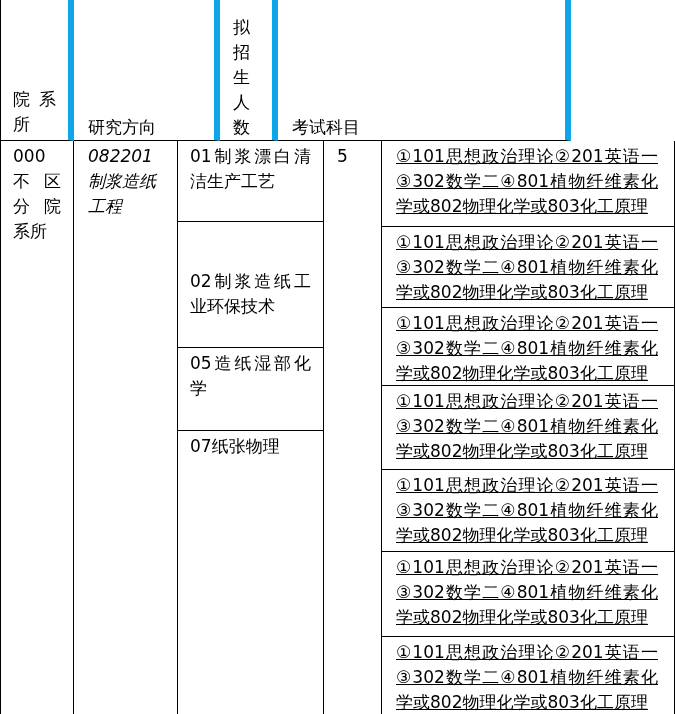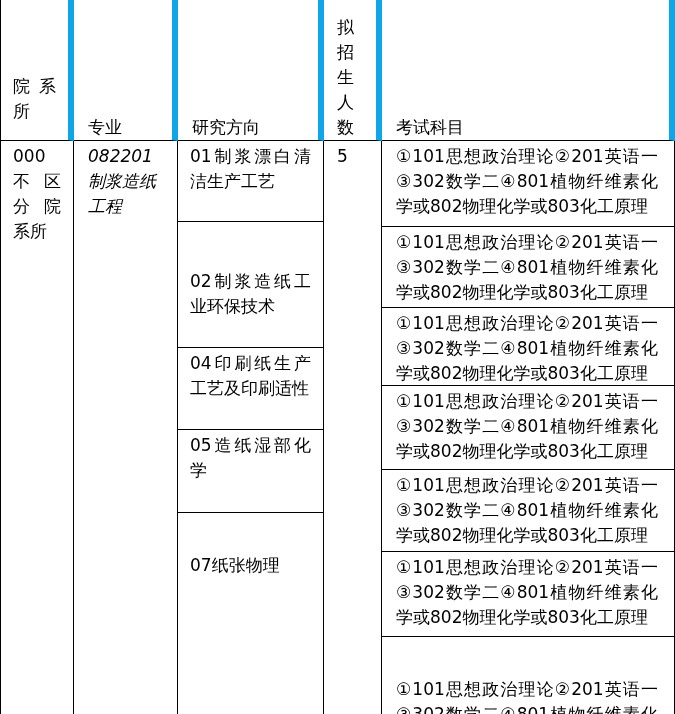--- a/index.html
+++ b/index.html
@@ -30,21 +30,21 @@
     align-items: flex-end;
     overflow: hidden;
   }
   .ht { display: block; width: 100%; }
   
   .w1 { width: 73px;  flex: none; }
   .w2 { width: 104px; flex: none; }
   .w3 { width: 146px; flex: none; }
   .w4 { width: 58px;  flex: none; }
   .w5 { width: 293px; flex: none; }
-  .hc1 { padding: 16px 12px; }
+  .hc1 { padding: 3px 12px; }
   .hc1 .ht { text-align: justify; text-justify: inter-character; }
   .hc2 { padding: 0 14px; }
   .hc3 { padding: 0 14px; }
   .hc4 { padding: 0 13px; }   
   .hc5 { padding: 0 0 0 14px; }
   
   .brow { display: flex; height: 573px; flex: none; }
   .bcol {
     border-right: 1px solid #000;
     overflow: hidden;
@@ -65,56 +65,53 @@
     overflow: hidden;
     flex: none;
   }
   .exam-cell {
     border-bottom: 1px solid #000;
     padding: 3px 16px 0 14px;
     text-align: justify;
     text-justify: inter-character;
     overflow: hidden;
     flex: none;
+    text-decoration: underline;
   }
-  .dir-cell.last, .exam-cell.last { border-bottom: none; margin-top: 37px; }
+  .dir-cell.last, .exam-cell.last { border-bottom: none; }
   .c4 { padding: 3px 12px 0 13px; }
 </style>
 </head>
 <body>
 
 <div class="tbl">
 
   <div class="hrow">
     <div class="hcell w1 hc1">
       <span class="ht">院系所</span>
-    </div>
-    <div class="hcell w2 hc2">
-      <span class="ht">专业</span>
     </div>
     <div class="hcell w3 hc3">
       <span class="ht">研究方向</span>
     </div>
     <div class="hcell w4 hc4">
       <span class="ht">拟招生人数</span>
     </div>
     <div class="hcell w5 hc5">
       <span class="ht">考试科目</span>
     </div>
   </div>
 
   <div class="brow">
     <div class="bcol w1 mergecell c1">000
 不区分院系所</div>
     <div class="bcol w2 mergecell c2">082201
 制浆造纸工程</div>
     <div class="bcol w3 stack">
         <div class="dir-cell" style="height: 81px;">01制浆漂白清洁生产工艺</div>
         <div class="dir-cell" style="height: 82px; margin-top: 44px;">02制浆造纸工业环保技术</div>
-        <div class="dir-cell" style="height: 82px;">04印刷纸生产工艺及印刷适性</div>
         <div class="dir-cell" style="height: 83px;">05造纸湿部化学</div>
         <div class="dir-cell last" style="height: 82px;">07纸张物理</div>
       </div>
     <div class="bcol w4 c4">5</div>
     <div class="bcol w5 stack">
         <div class="exam-cell" style="height: 86px;">①101思想政治理论②201英语一③302数学二④801植物纤维素化学或802物理化学或803化工原理</div>
         <div class="exam-cell" style="height: 81px;">①101思想政治理论②201英语一③302数学二④801植物纤维素化学或802物理化学或803化工原理</div>
         <div class="exam-cell" style="height: 78px;">①101思想政治理论②201英语一③302数学二④801植物纤维素化学或802物理化学或803化工原理</div>
         <div class="exam-cell" style="height: 84px;">①101思想政治理论②201英语一③302数学二④801植物纤维素化学或802物理化学或803化工原理</div>
         <div class="exam-cell" style="height: 82px;">①101思想政治理论②201英语一③302数学二④801植物纤维素化学或802物理化学或803化工原理</div>

